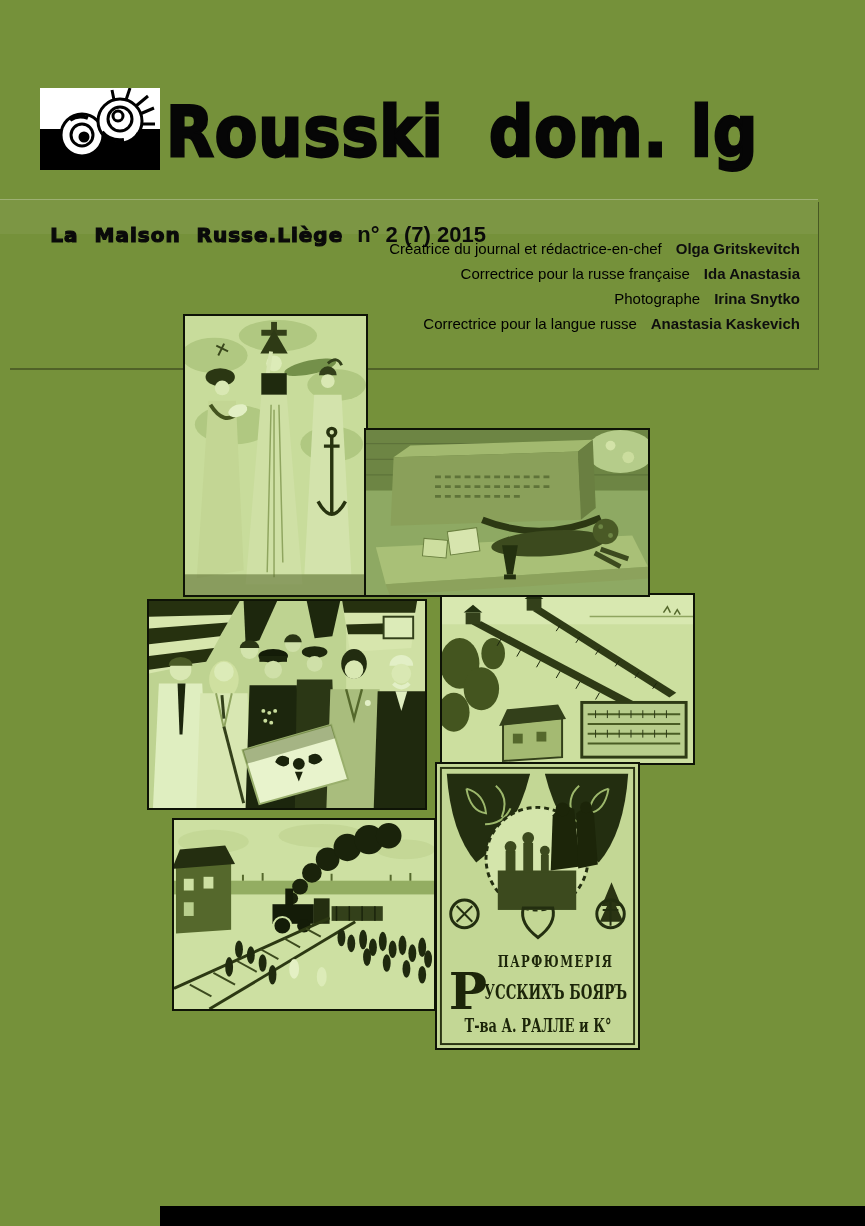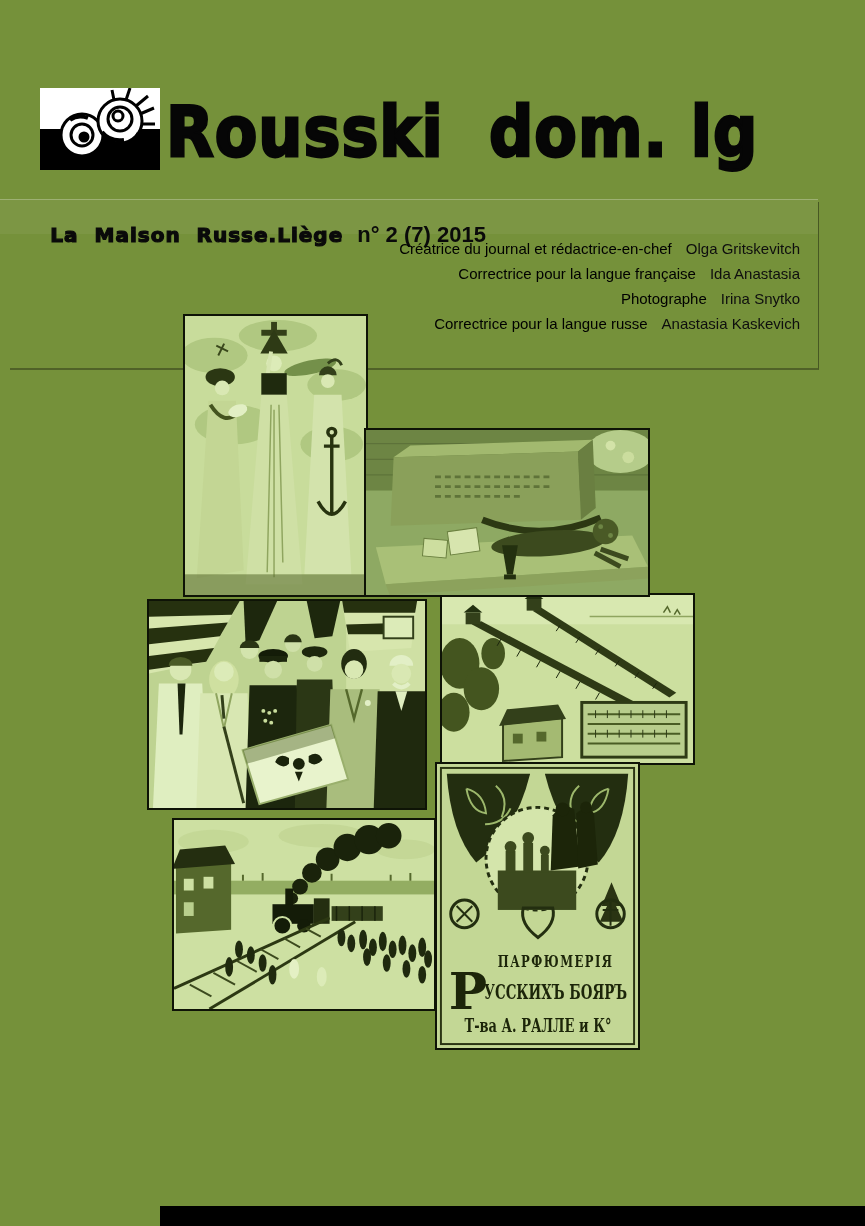--- a/index.html
+++ b/index.html
@@ -40,21 +40,21 @@
     position:absolute; left:10px; top:202px; width:808px; height:166px;
     border-right:1px solid rgba(35,42,18,0.55);
     border-bottom:2px solid rgba(35,42,18,0.45);
     pointer-events:none;
   }
   .credits{
     position:absolute; right:65px; top:236px; text-align:right;
   }
   .credit-line{ font-size:15px; line-height:25px; color:#1d1d1d; white-space:nowrap;}
   .credit-role{ font-weight:400; color:#000000;}
-  .credit-name{ font-weight:400; color:#0e0e0e; margin-left:14px;}
+  .credit-name{ font-weight:700; color:#0e0e0e; margin-left:14px;}
   
   .ph{ position:absolute; border:2px solid #0e1306; box-sizing:border-box; }
   .ph svg{ display:block; width:100%; height:100%; }
   .img-women   { left:183px; top:314px; width:185px; height:283px; z-index:1;}
   .img-tomb    { left:364px; top:428px; width:286px; height:169px; z-index:2;}
   .img-mine    { left:440px; top:593px; width:255px; height:172px; z-index:1;}
   .img-group   { left:147px; top:599px; width:280px; height:211px; z-index:3;}
   .img-train   { left:172px; top:818px; width:264px; height:193px; z-index:1;}
   .img-perfume { left:435px; top:762px; width:205px; height:288px; z-index:4;}
   .bottom-bar{
@@ -97,21 +97,21 @@
   <div class="masthead-line">
     <span class="masthead-label">La  Maison  Russe.Liège</span><span class="issue-number">n° 2 (7) 2015</span>
   </div>
 
   <div class="credits-frame"></div>
   <div class="credits">
     <div class="credit-line">
       <span class="credit-role">Créatrice du journal et rédactrice-en-chef</span><span class="credit-name">Olga Gritskevitch</span>
     </div>
     <div class="credit-line">
-      <span class="credit-role">Correctrice pour la langue française</span><span class="credit-name">Ida Anastasia</span>
+      <span class="credit-role">Correctrice pour la russe française</span><span class="credit-name">Ida Anastasia</span>
     </div>
     <div class="credit-line">
       <span class="credit-role">Photographe</span><span class="credit-name">Irina Snytko</span>
     </div>
     <div class="credit-line">
       <span class="credit-role">Correctrice pour la langue russe</span><span class="credit-name">Anastasia Kaskevich</span>
     </div>
   </div>
 
   <div class="ph img-women">

